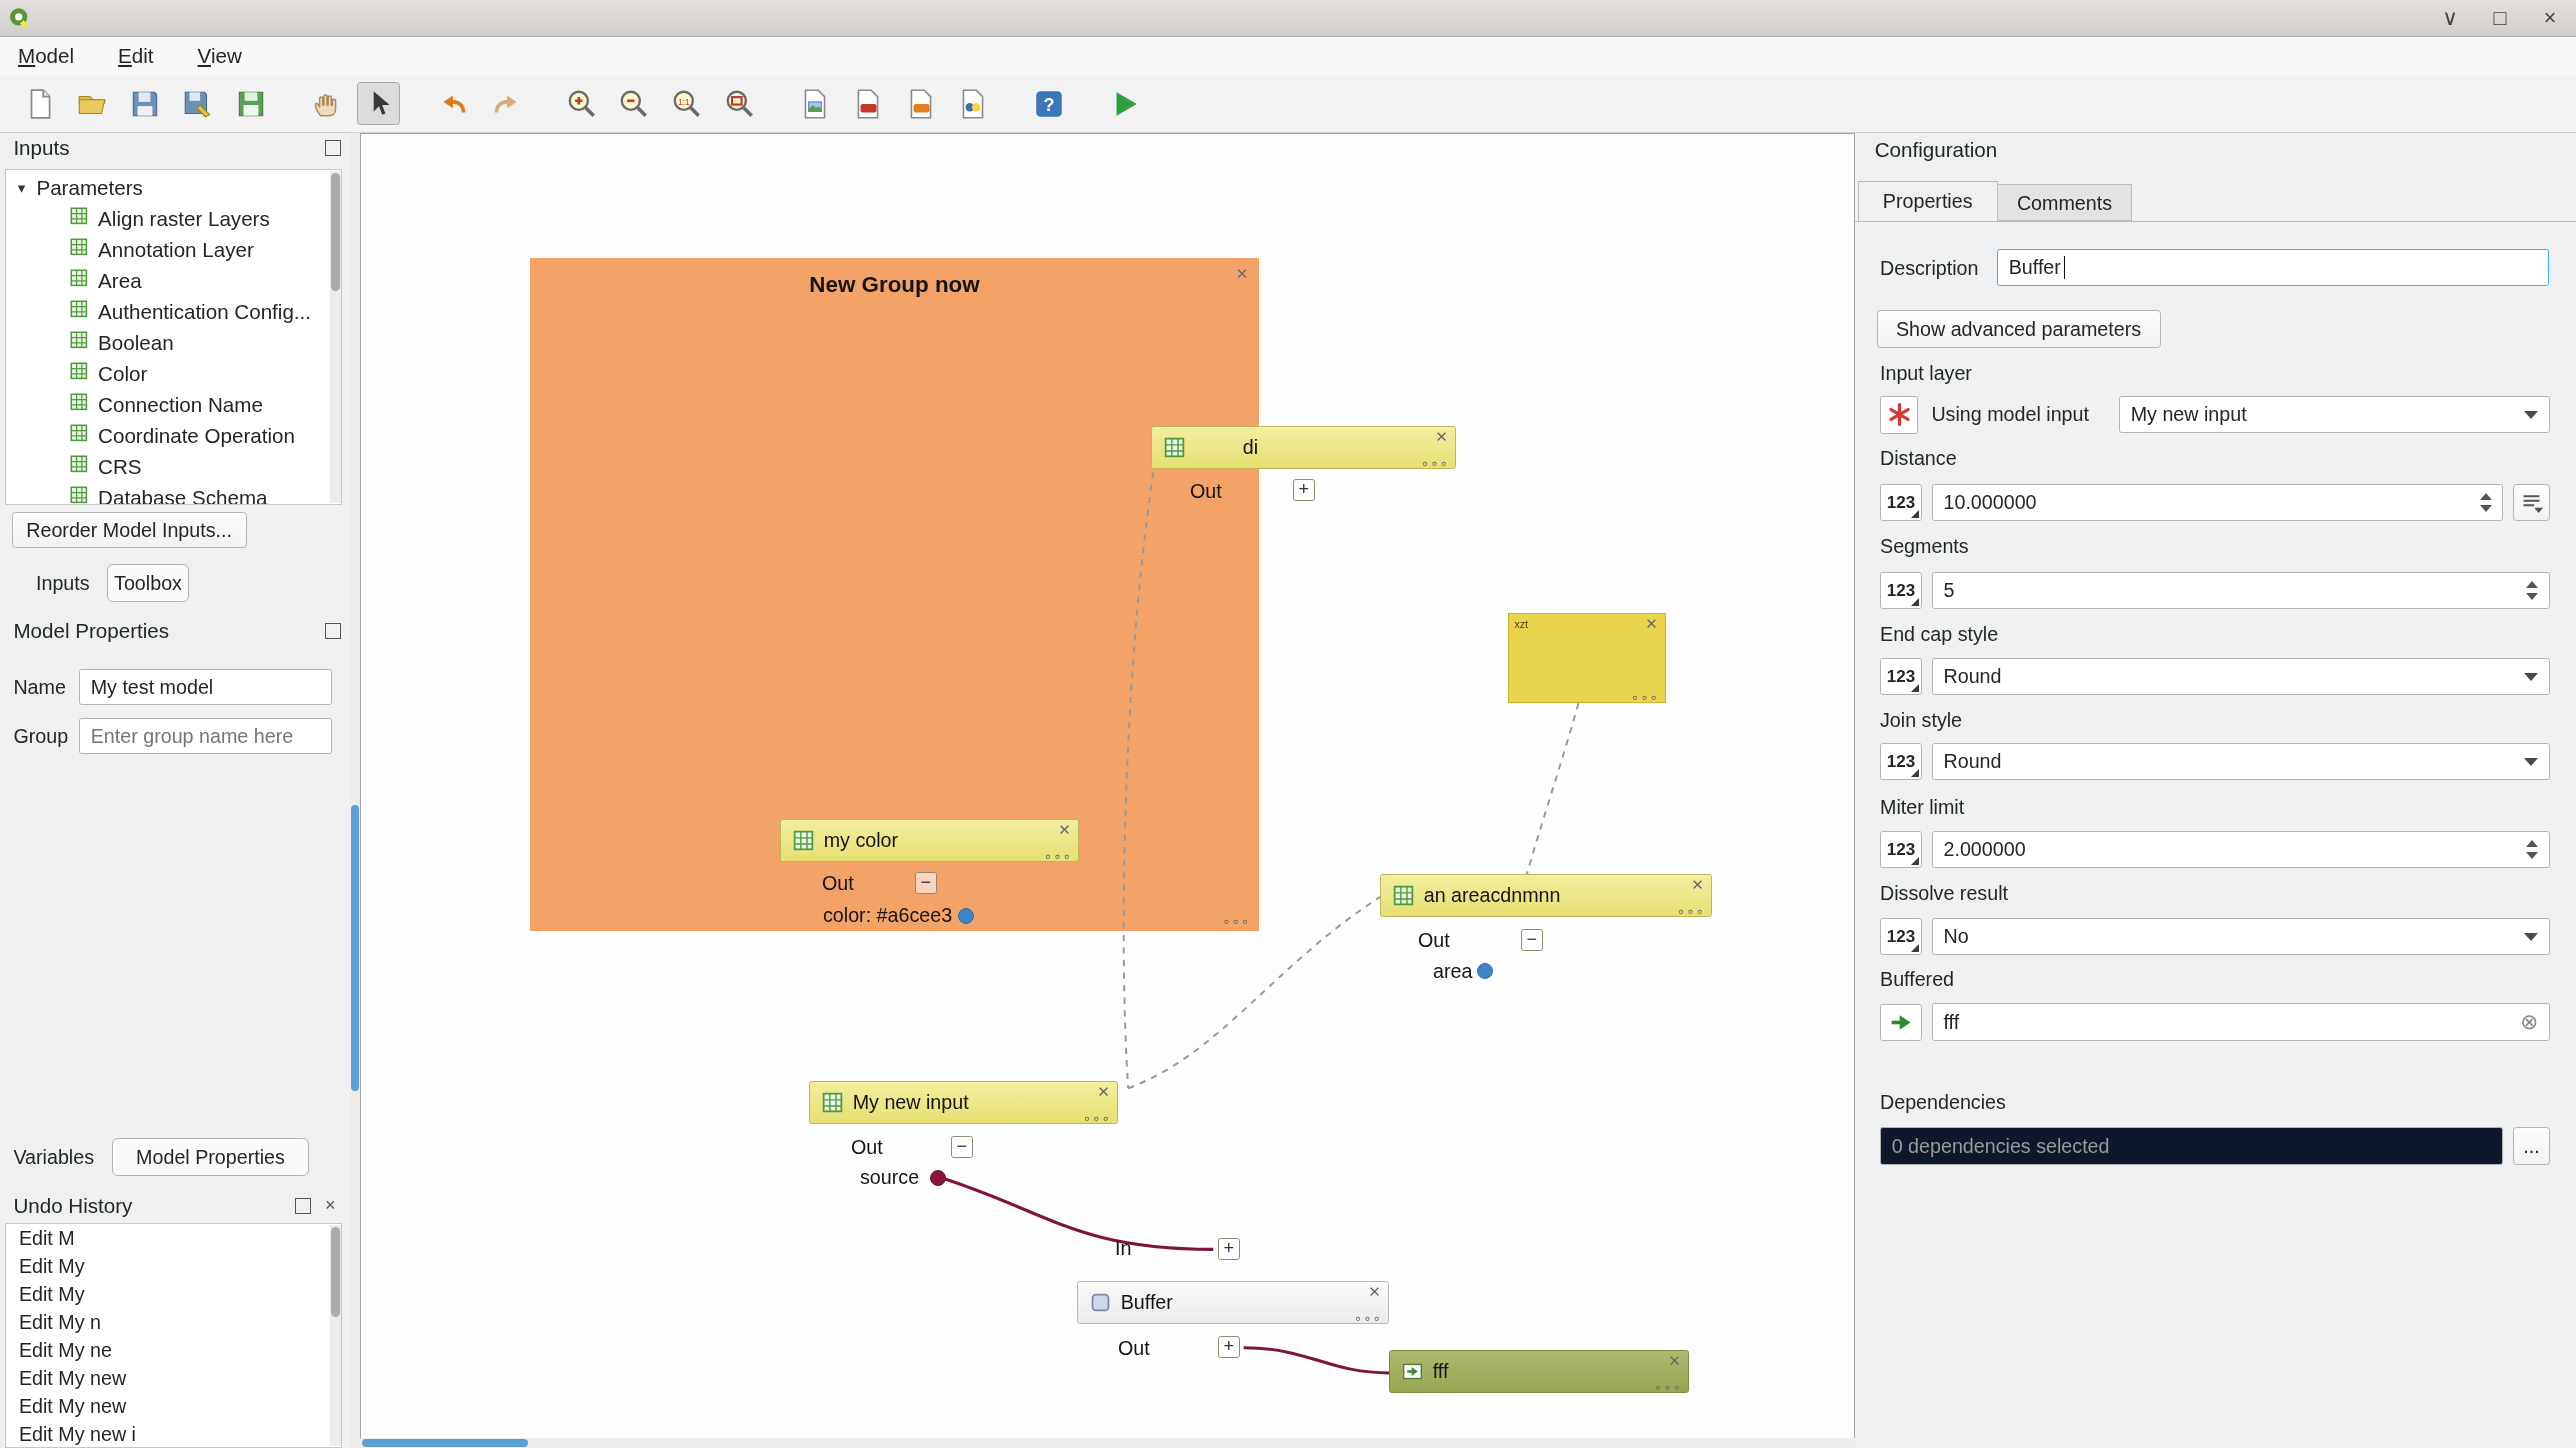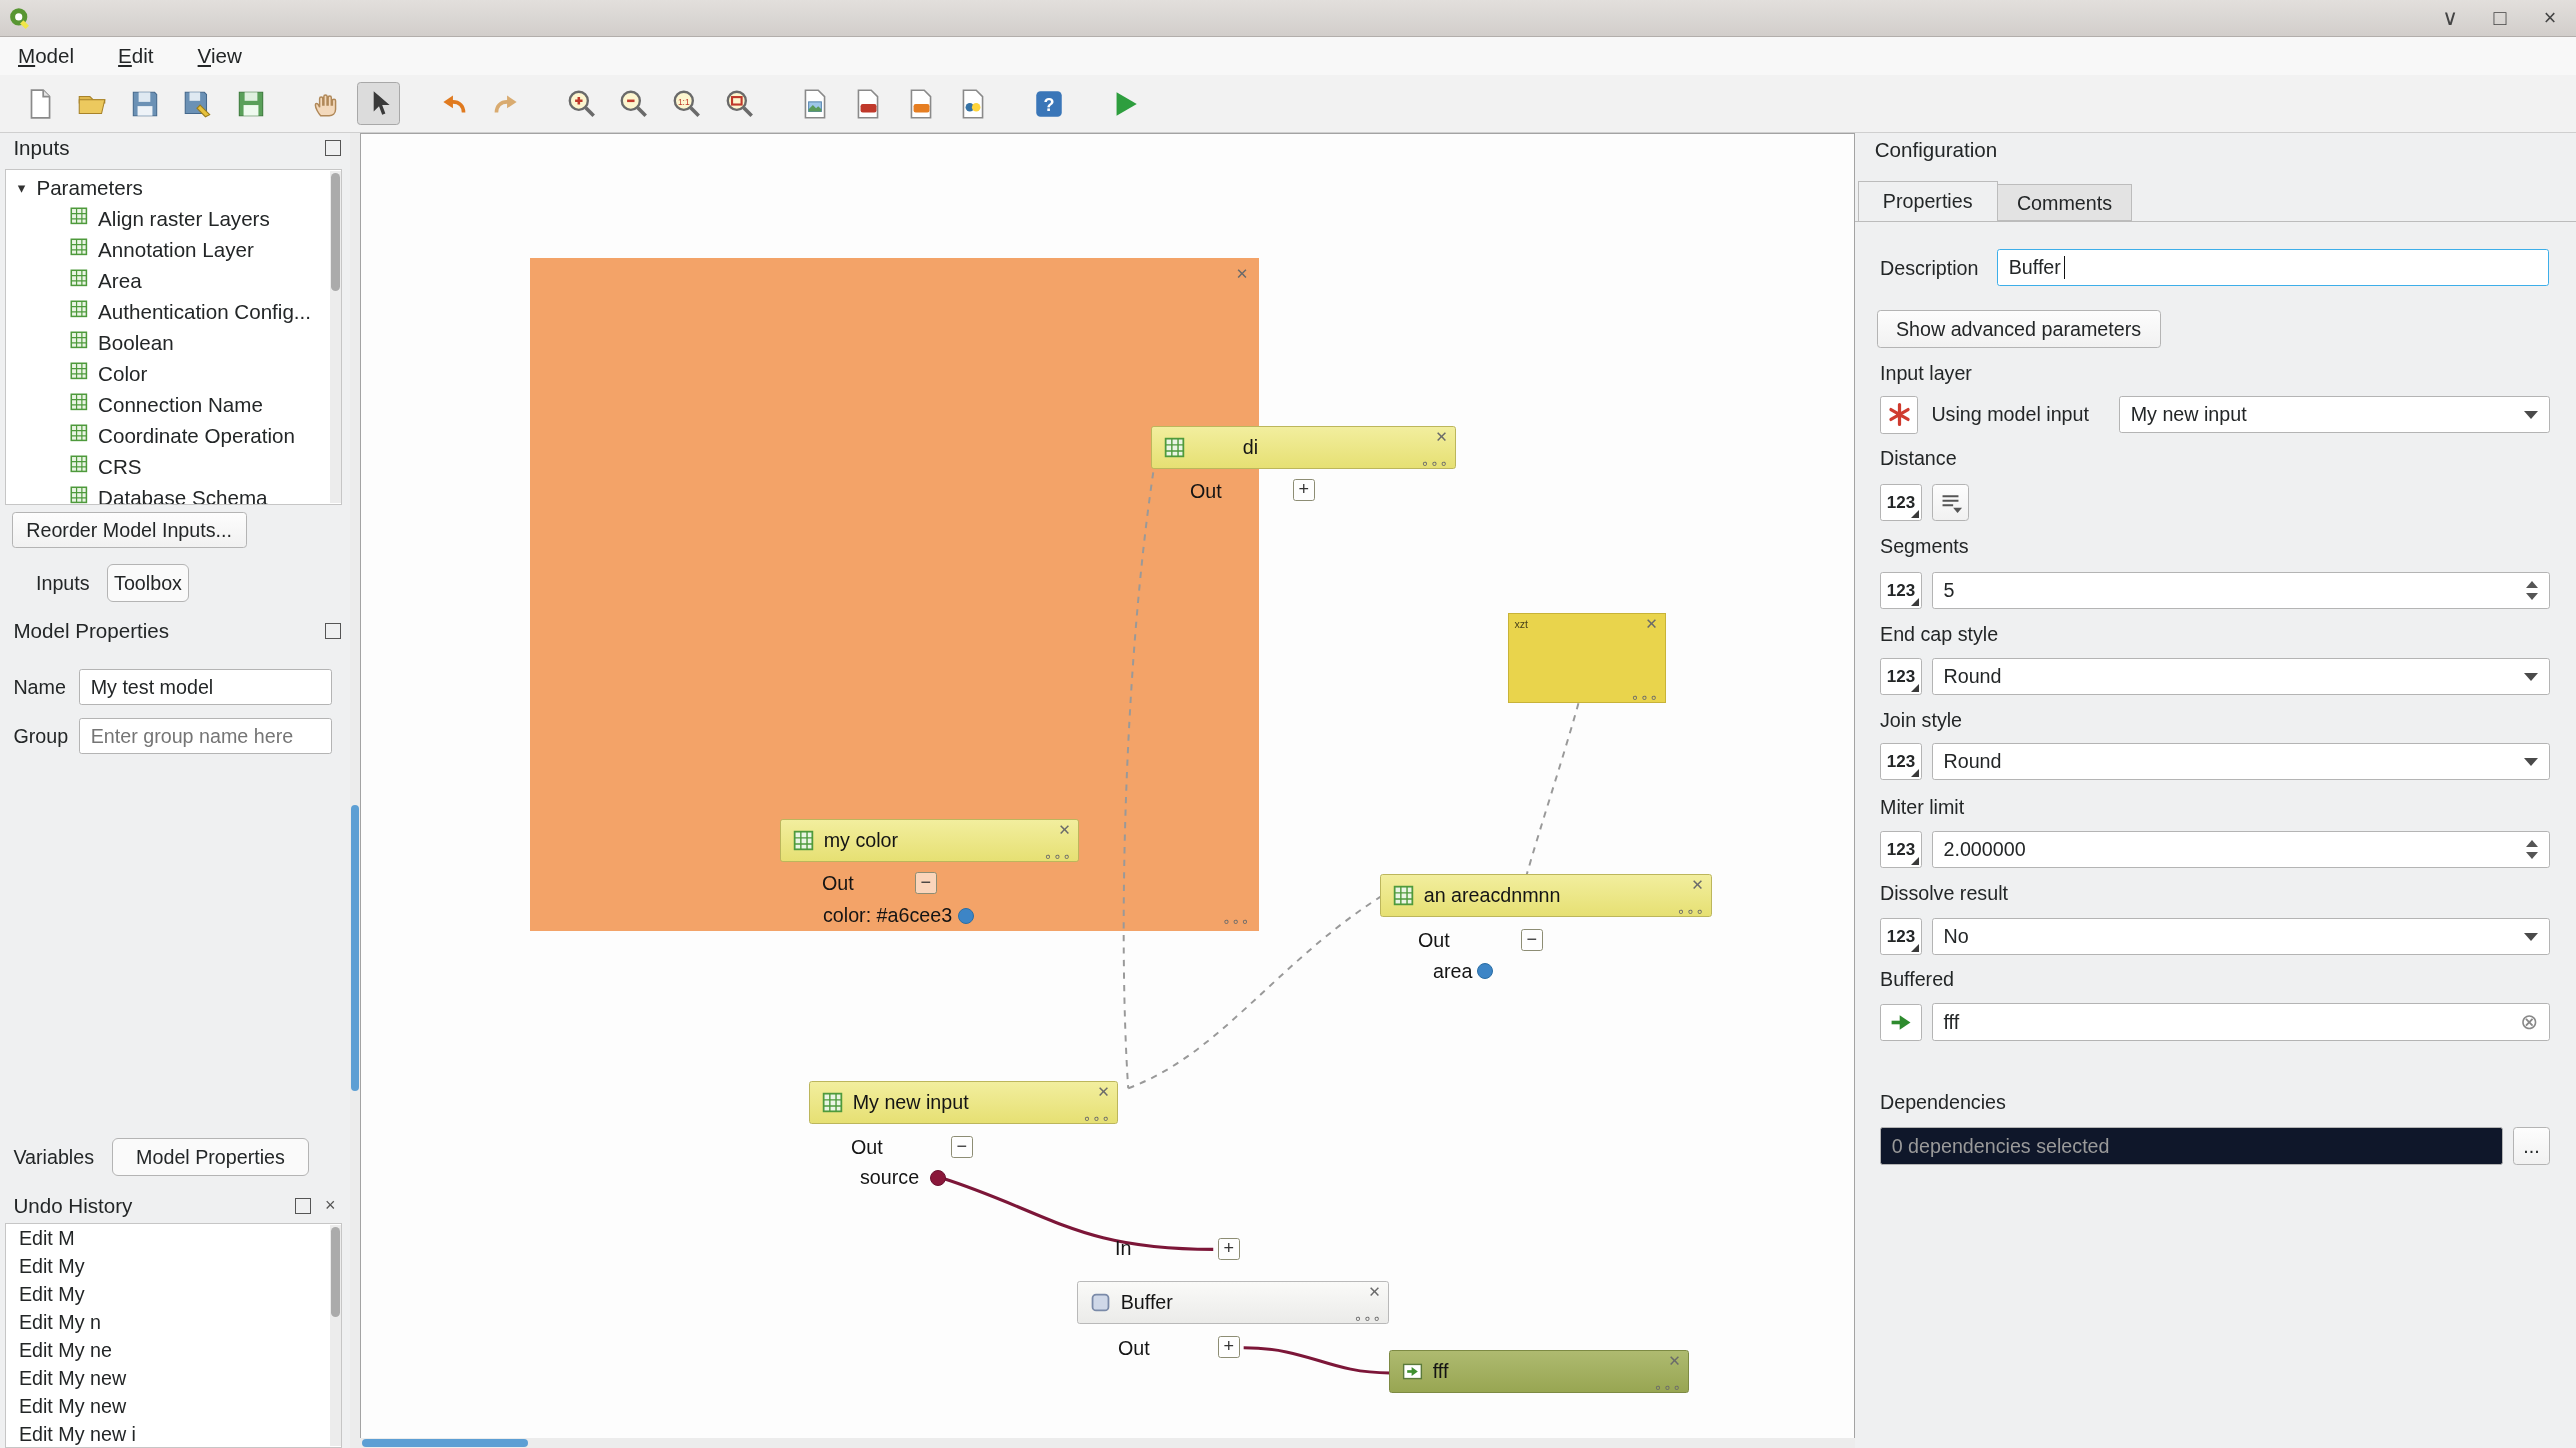--- a/index.html
+++ b/index.html
@@ -357,20 +357,21 @@
     </div>
   </div>
 
   <div class="sbtrack" style="left:350px;top:133px;width:9.8px;height:1315px;">
     <div class="sbthumb blue" style="left:0.9px;right:0.9px;top:672px;height:286px;"></div>
   </div>
 
   <div class="canvas">
 
     <div class="groupbox" style="left:169px;top:124px;width:729px;height:673px;">
+      <div class="gtitle">New Group now</div>
       <span class="nclose" style="right:10.7px;top:7.2px;">✕</span>
       <span class="ndots" style="right:9px;bottom:1.8px;">∘∘∘</span>
     </div>
 
     <svg class="abs" style="left:0;top:0;pointer-events:none;" width="1495" height="1315" viewBox="0 0 1670 1469">
       <path d="M 885 378 C 852 600, 846 900, 857 1066" fill="none" stroke="#999999" stroke-width="2.2" stroke-dasharray="7 7"></path>
       <path d="M 857 1066 C 960 1028, 1020 928, 1139 852" fill="none" stroke="#999999" stroke-width="2.2" stroke-dasharray="7 7"></path>
       <path d="M 1360 636 C 1342 700, 1318 772, 1302 828" fill="none" stroke="#999999" stroke-width="2.2" stroke-dasharray="7 7"></path>
       <path d="M 648 1166 C 770 1205, 800 1246, 952 1246" fill="none" stroke="#7c1638" stroke-width="3.4"></path>
       <path d="M 986 1356 C 1060 1356, 1080 1384, 1149 1384" fill="none" stroke="#7c1638" stroke-width="3.4"></path>
@@ -504,20 +505,27 @@
         <span>My new input</span>
         <span class="carrow"></span>
       </div>
     </div>
 
     <span class="clabel" style="left:25px;top:312px;">Distance</span>
     <div class="crow" style="left:25px;top:351px;width:670px;height:37px;">
       <div class="badge123">
           <span>123</span>
         </div>
+      <div class="field" style="flex:1;height:37px;">
+        <span>10.000000</span>
+        <span class="spinbtns">
+            <span class="tri up"></span>
+            <span class="tri dn"></span>
+          </span>
+      </div>
       <div class="btn" style="width:37px;height:37px;flex:0 0 37px;">
           <svg width="23" height="23" viewBox="0 0 26 26">
             <path d="M4 6h18M4 11h18M4 16h12" stroke="#555" stroke-width="2.2"></path>
             <path d="M16 19h10l-5 6z" fill="#555"></path>
           </svg>
         </div>
     </div>
 
     <span class="clabel" style="left:25px;top:400px;">Segments</span>
     <div class="crow" style="left:25px;top:439px;width:670px;height:37px;">

